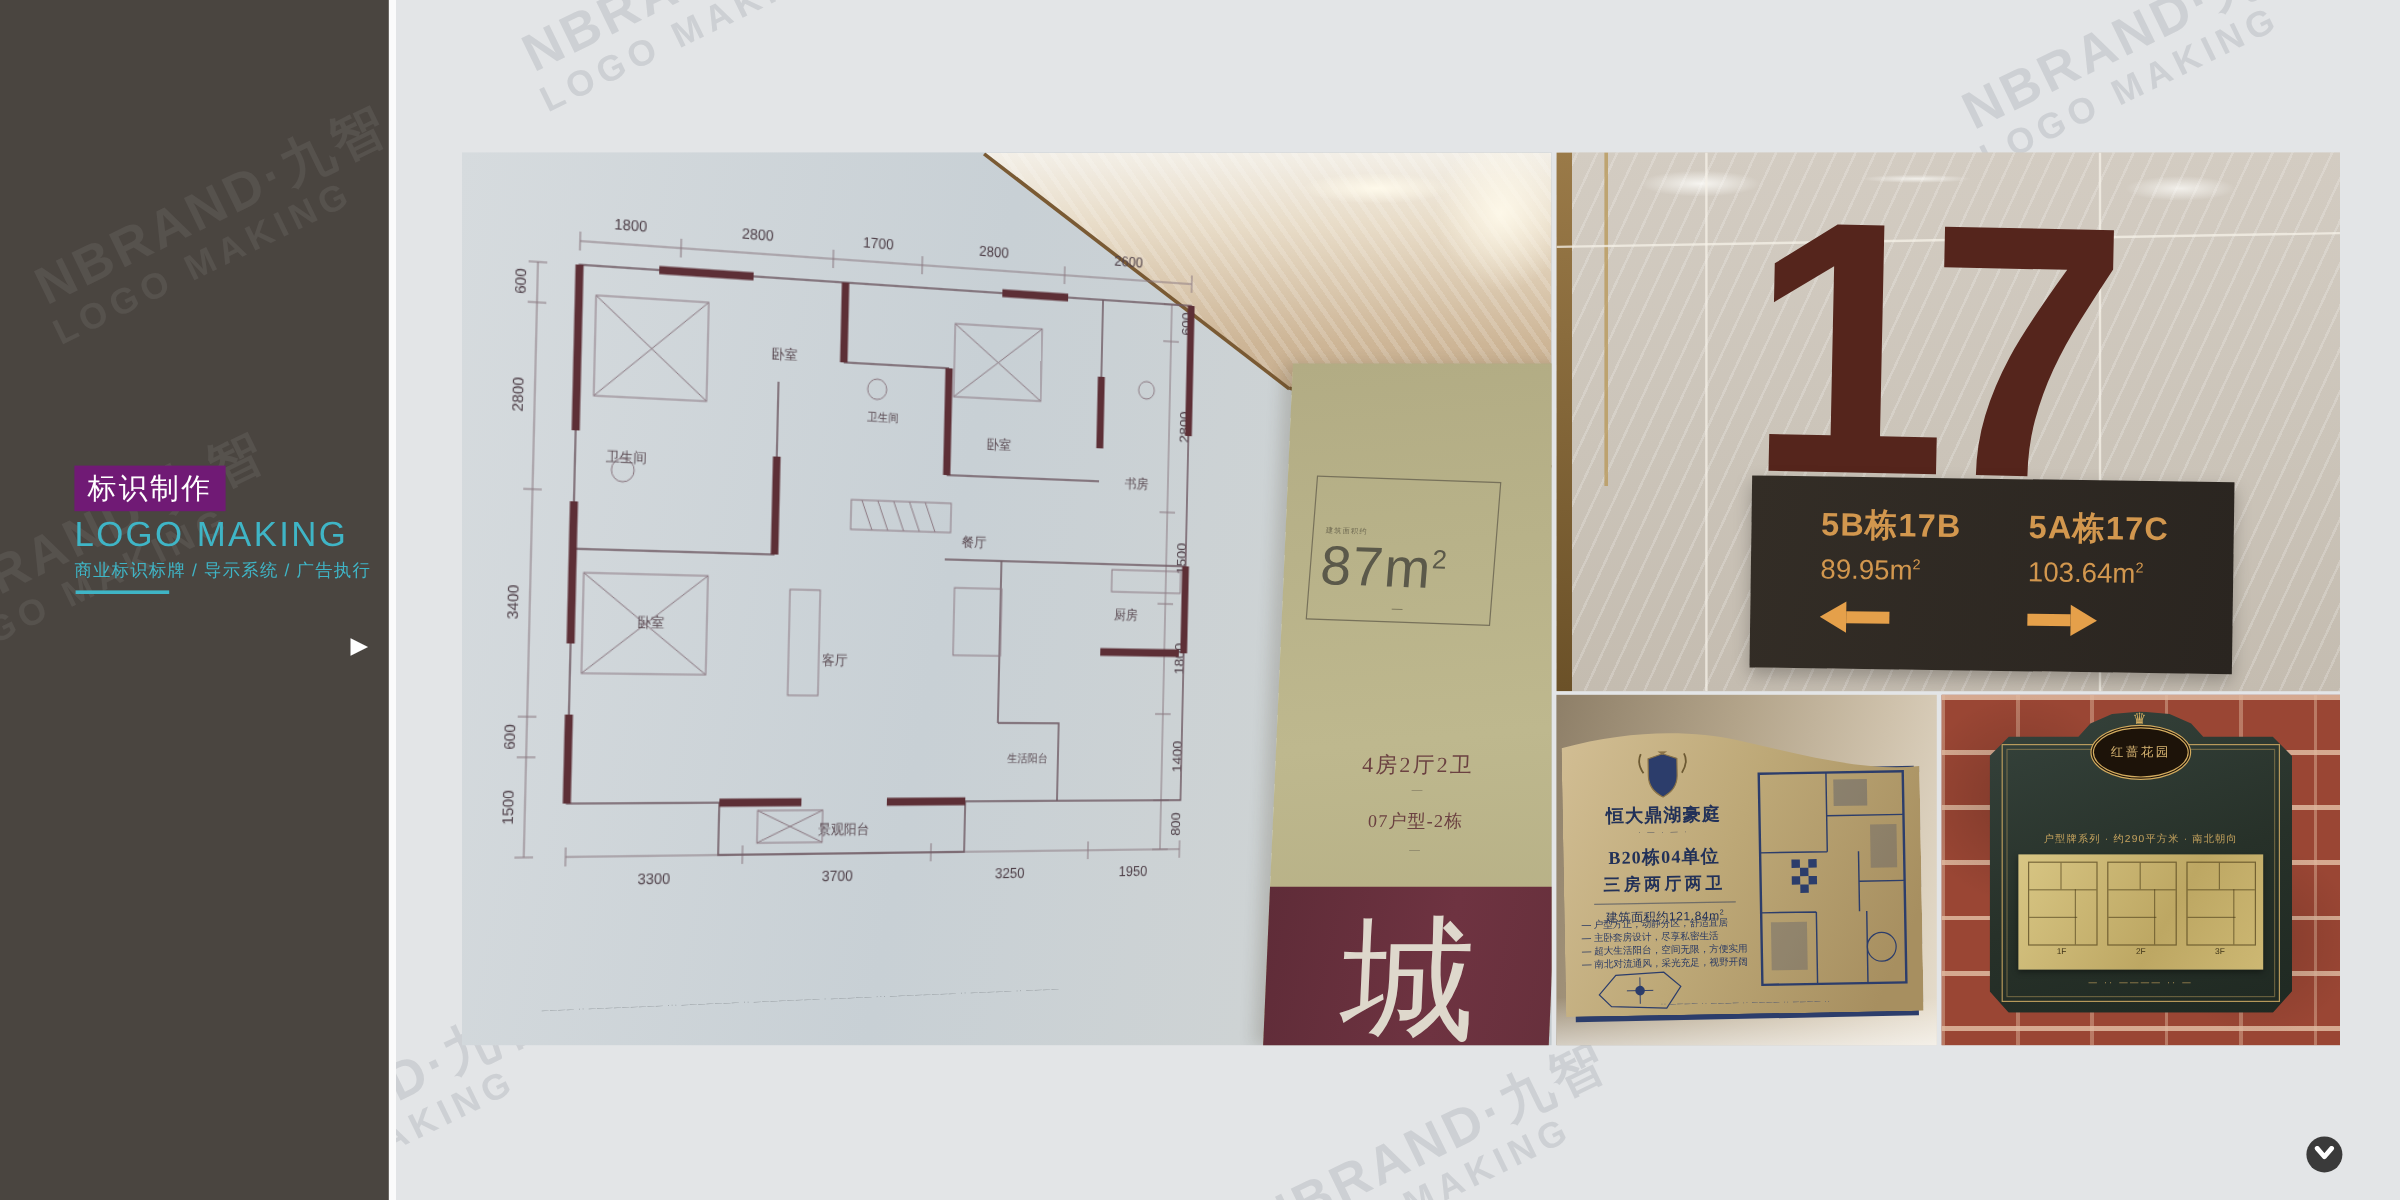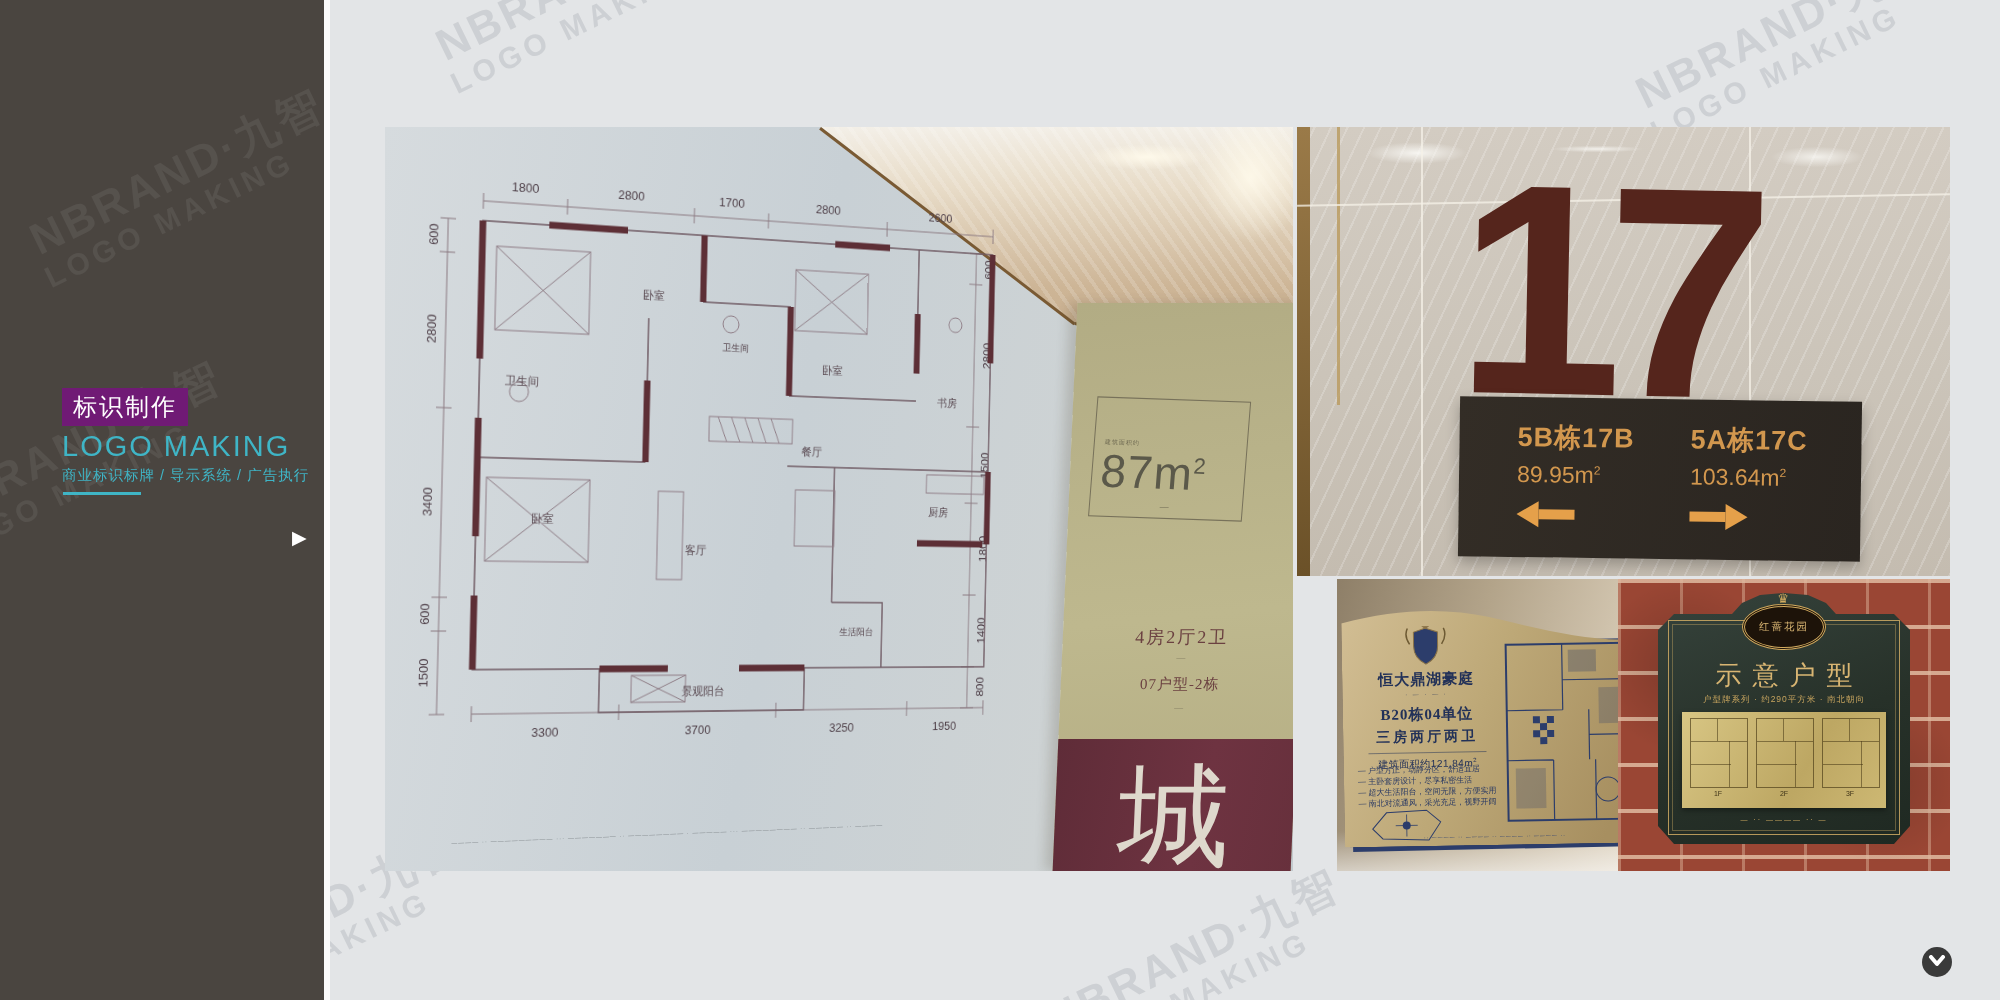--- a/index.html
+++ b/index.html
@@ -75,21 +75,21 @@
   .pb-col .name{font-size:27px;font-weight:bold;color:#d2974e;letter-spacing:1px;}
   .pb-col .area{font-size:23px;color:#d2974e;margin-top:6px;}
   .pb-col .area sup{font-size:12px;}
   .arr{display:flex;align-items:center;height:28px;margin-top:12px;}
   .arr .bar{width:36px;height:10px;background:#e5a04a;}
   .arr .tri-l{width:0;height:0;border-top:13px solid transparent;border-bottom:13px solid transparent;border-right:22px solid #e5a04a;}
   .arr .tri-r{width:0;height:0;border-top:13px solid transparent;border-bottom:13px solid transparent;border-left:22px solid #e5a04a;}
 
   
   .photo-c{left:1297px;top:579px;width:317px;height:292px;
-    background:linear-gradient(105deg,#8e7f68,#b3a48a 40%,#cfc2ac 72%,#e6ddcd 100%);margin-left:40px;}
+    background:linear-gradient(105deg,#8e7f68,#b3a48a 40%,#cfc2ac 72%,#e6ddcd 100%);}
   .pc-floor{position:absolute;left:0;bottom:0;width:100%;height:40px;background:linear-gradient(180deg,rgba(255,255,255,0),rgba(255,255,255,.55));}
   .pc-navy{position:absolute;left:14px;top:62px;width:286px;height:208px;background:#2c3d6b;transform:rotate(-1.2deg);}
   .pc-plaque{position:absolute;left:6px;top:26px;width:298px;height:240px;transform:rotate(-1deg);
     background:linear-gradient(115deg,#d2be94,#bda877 45%,#a78f60 90%);
     clip-path:path("M0,16 C55,2 105,2 148,12 C200,25 252,40 298,36 L298,240 L0,240 Z");
     box-shadow:2px 4px 10px rgba(0,0,0,.35);}
   .pc-left{position:absolute;left:8px;top:12px;width:152px;text-align:center;color:#223158;}
   .pc-shield{display:block;margin:8px auto 0;}
   .pc-project{font-family:"Liberation Serif",serif;font-size:15px;font-weight:bold;letter-spacing:1px;margin-top:4px;}
   .pc-deco{font-size:6px;opacity:.7;margin-top:2px;letter-spacing:2px;}
@@ -347,21 +347,20 @@
   <div class="photo photo-d">
     <div class="pd-plaque">
       <div class="pd-pin1"></div>
       <div class="pd-pin2"></div>
       <div class="pd-badge">
         <div class="pd-crown">♛</div>
         <div class="pd-oval">
             <span>红蔷花园</span>
           </div>
       </div>
-      <div class="pd-title">示意户型</div>
       <div class="pd-sub">户型牌系列 · 约290平方米 · 南北朝向</div>
       <div class="pd-plate">
         <div class="pd-cell" style="left:8px;">
             <i class="h1"></i>
             <i class="h2"></i>
             <i class="v1"></i>
             <i class="v2"></i>
           </div>
         <div class="pd-cell" style="left:74px;">
             <i class="h1"></i>

